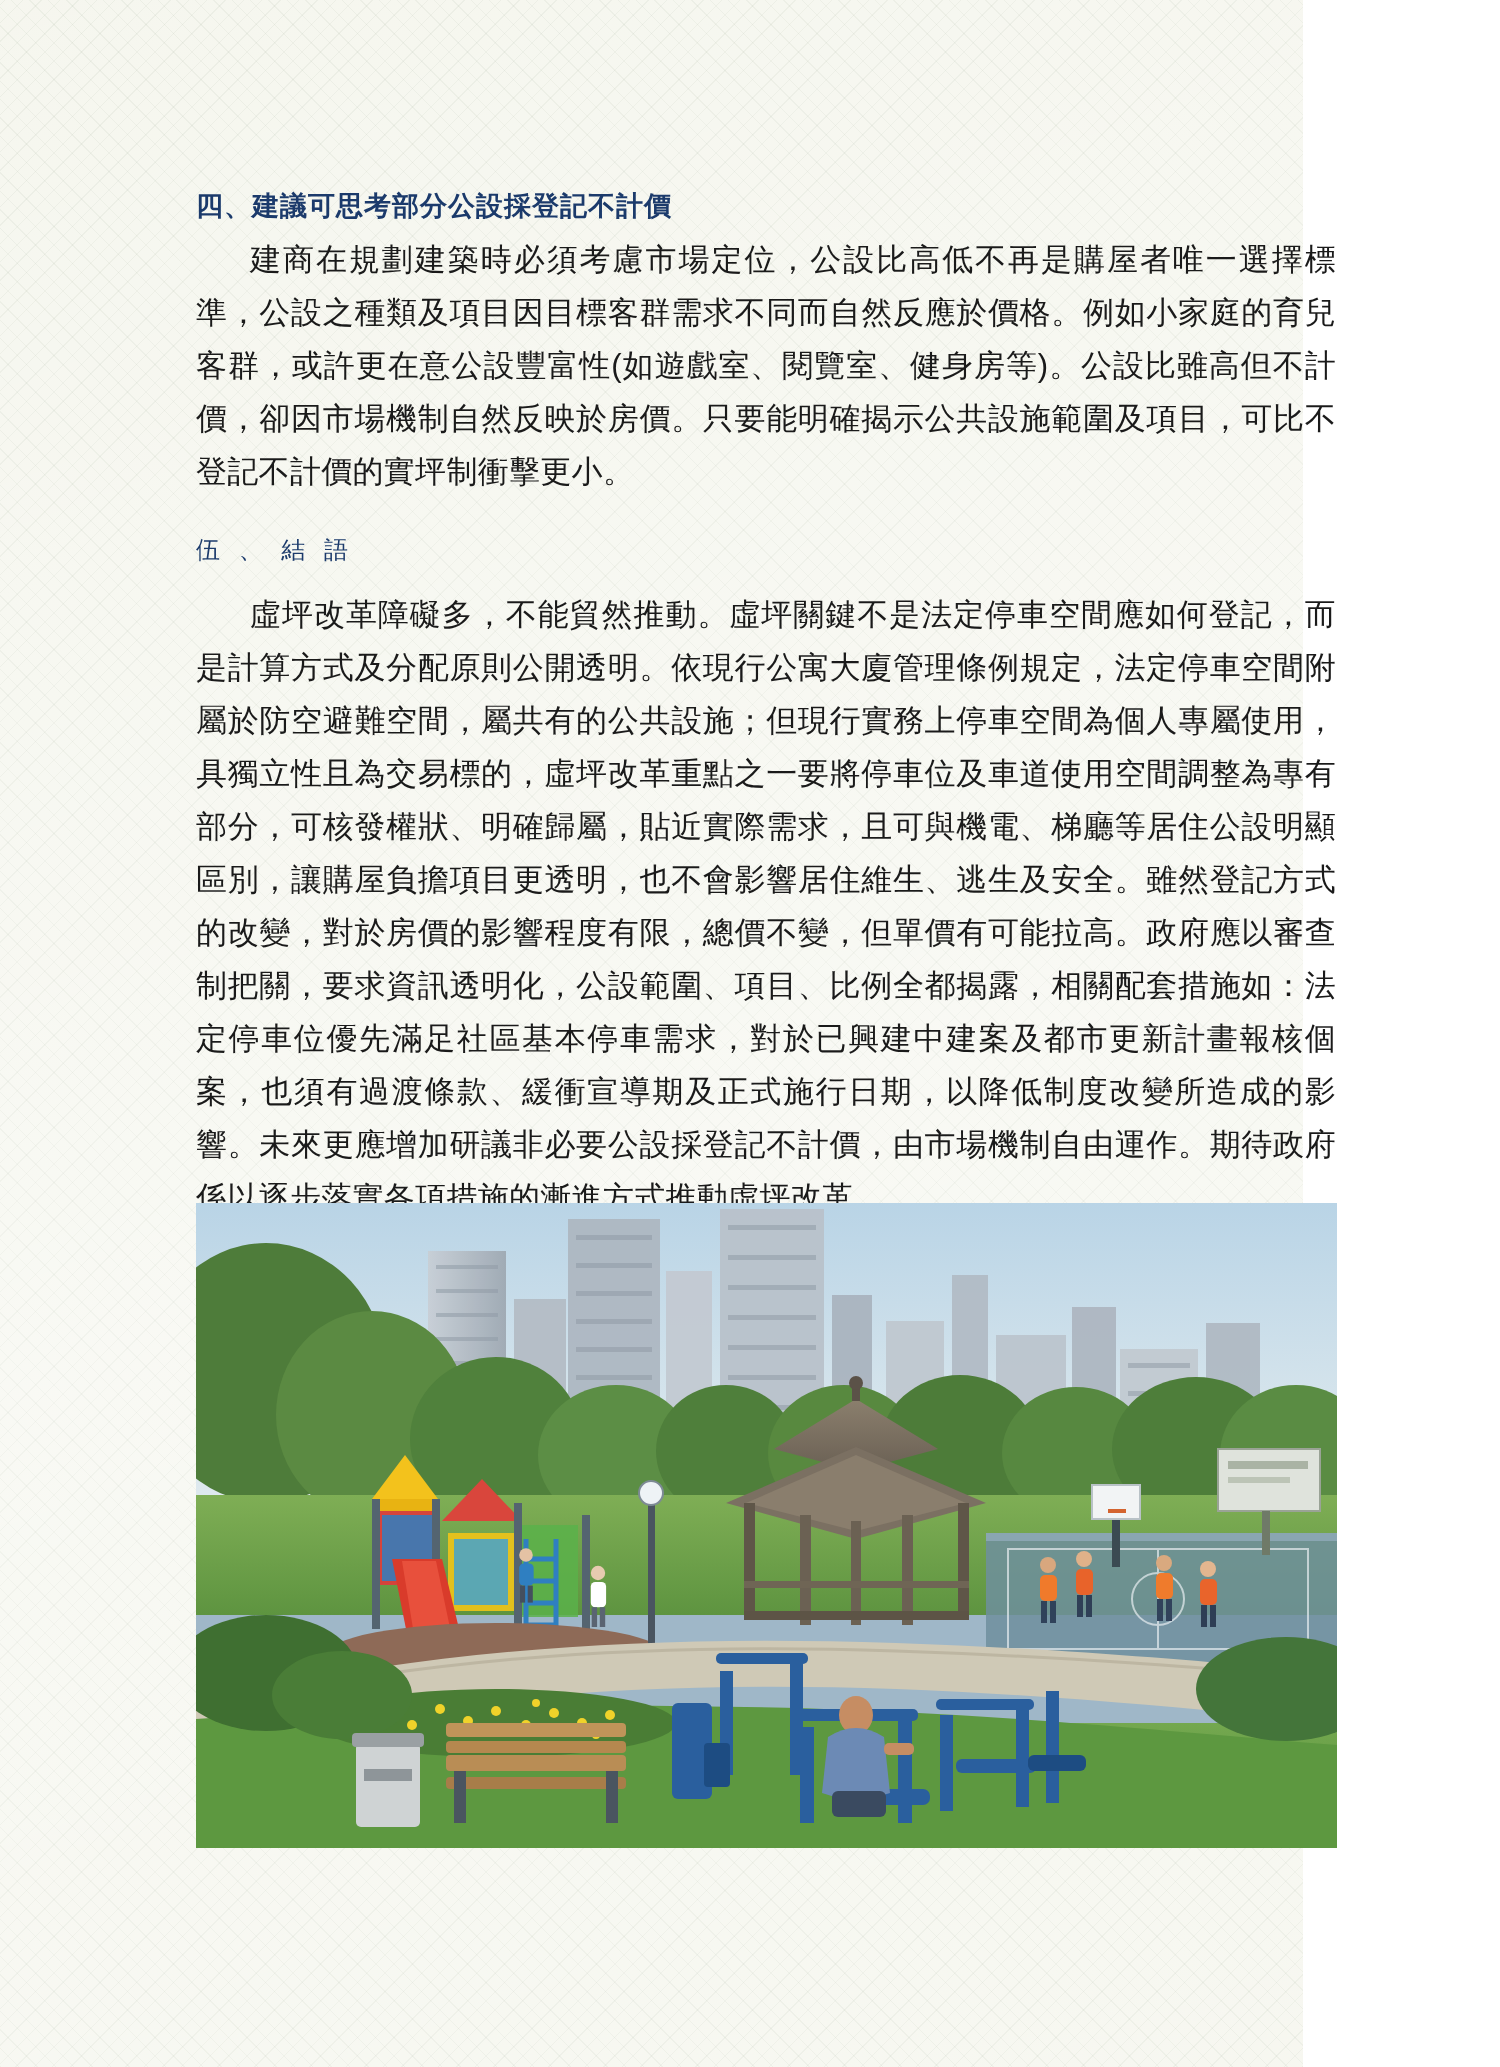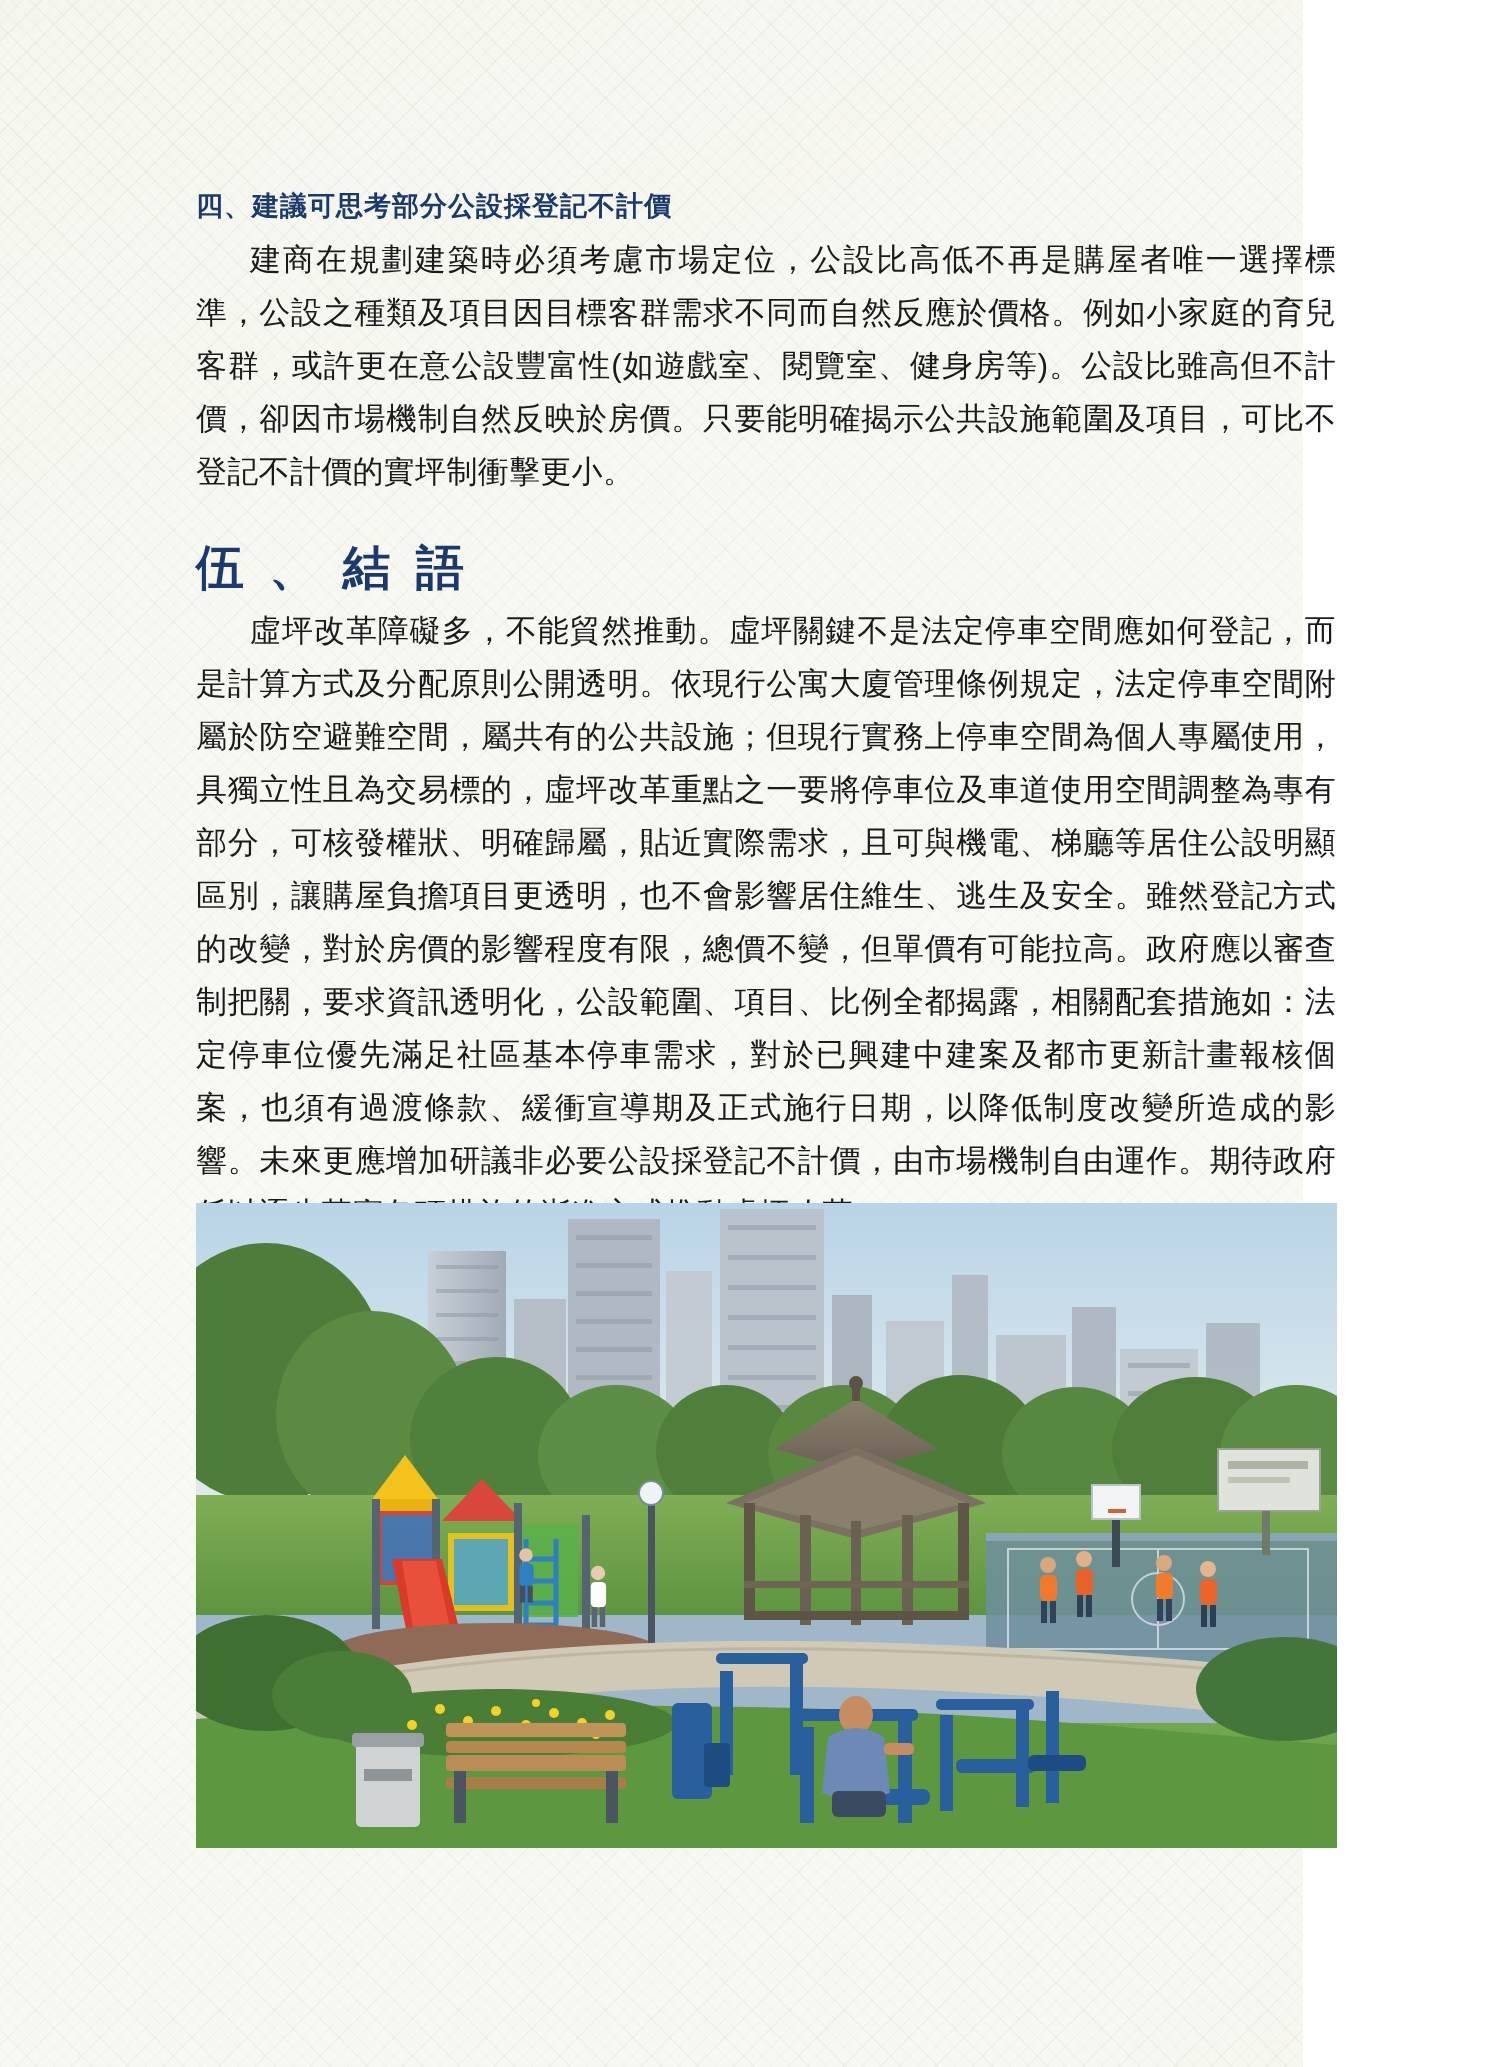--- a/index.html
+++ b/index.html
@@ -50,23 +50,23 @@
   h3.sub-heading {
     margin: 0 0 6px 0;
     font-size: 27px;
     font-weight: bold;
     letter-spacing: 1px;
     color: #1b3a6b;
     line-height: 1.5;
   }
 
   h2.section-heading {
-    margin: 34px 0 0 0;
-    font-size: 48px;
-    font-weight: bold;
+    margin: 34px 0 20px 0;
+    font-size: 24px;
+    font-weight: normal;
     letter-spacing: 6px;
     color: #1b3a6b;
     line-height: 1.5;
   }
 
   p.body-text {
     margin: 0 0 4px 0;
     font-size: 31px;
     line-height: 53px;
     color: #1a1a1a;

